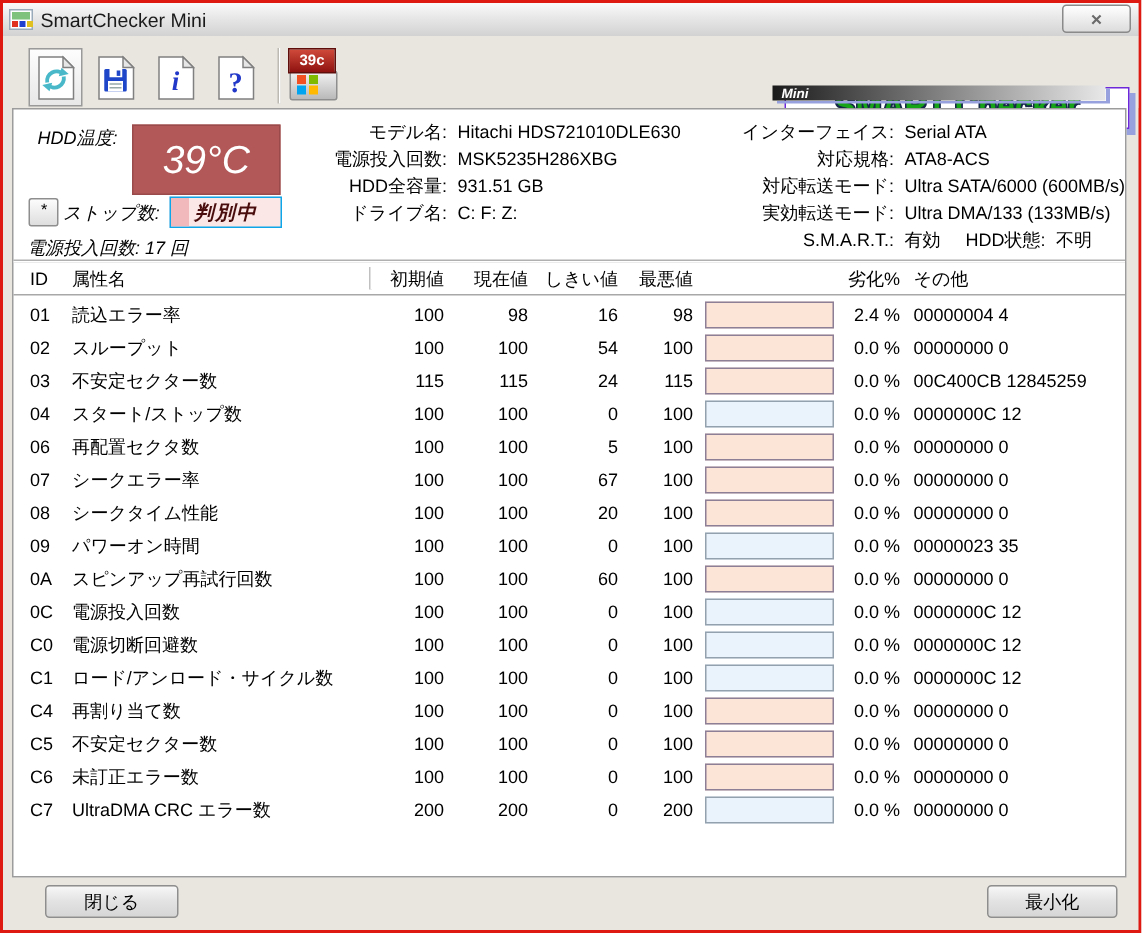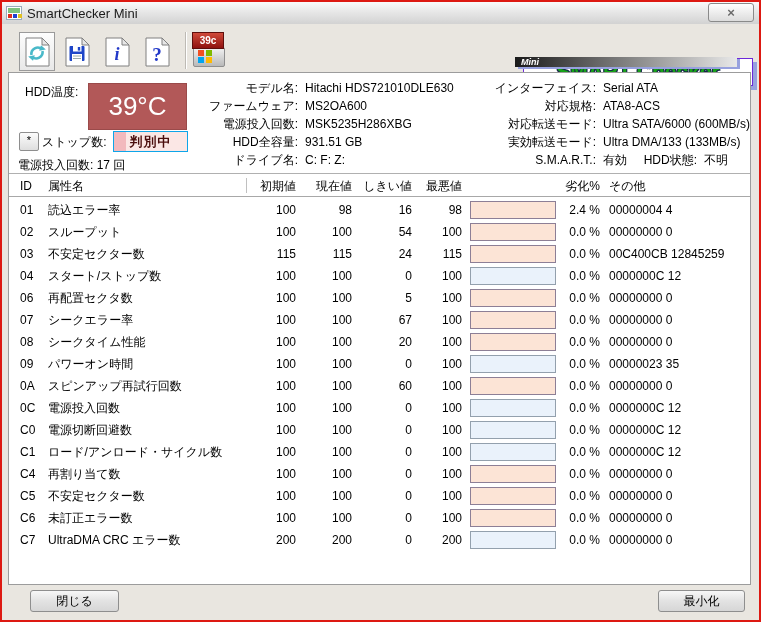--- a/index.html
+++ b/index.html
@@ -45,21 +45,21 @@
         text-shadow:1px 1px 0 #15284a,-1px 1px 0 #15284a,1px -1px 0 #15284a,-1px -1px 0 #15284a;}
   .logo-bar{position:absolute;right:22px;top:33px;width:222px;height:10px;
         background:linear-gradient(90deg,#1a1a1a,#e8e8e8);box-shadow:3px 2px 0 #97a1de;
         display:flex;align-items:center;}
   .logo-sub{font-size:9px;font-weight:bold;font-style:italic;color:#fff;margin-left:6px;line-height:1;
         text-shadow:1px 0 0 #333;}
   
   .panel{position:absolute;left:6px;top:70px;width:743px;height:513px;box-sizing:border-box;
          background:#fff;border:1px solid #9c9c9c;font-size:12px;color:#000;}
   .lbl{color:#000;}
-  .abs{position:absolute;white-space:nowrap;}
+  .abs{position:absolute;white-space:nowrap;font-style:italic;}
   .temp-label{left:16px;top:11px;}
   .temp-box{left:79px;top:10px;width:97px;height:45px;background:#b25858;border:1px solid #9a4a4a;
             display:flex;align-items:center;justify-content:center;color:#fff;font-size:26px;}
   .ast-btn{left:10px;top:59px;width:18px;height:17px;background:linear-gradient(#fcfcfc,#dedede);
            border:1px solid #8e8e8e;border-radius:2px;font-size:11px;line-height:15px;text-align:center;}
   .usage-label{left:33px;top:61px;}
   .usage-box{left:104px;top:58px;width:73px;height:19px;background:#fbe7e5;border:1px solid #0ea5e9;
              display:flex;align-items:center;justify-content:center;overflow:hidden;}
   .usage-fill{position:absolute;left:0;top:0;bottom:0;width:16%;background:#f2b9bd;}
   .usage-text{position:relative;font-weight:bold;font-size:13px;color:#4a0d0d;letter-spacing:1px;}
@@ -180,21 +180,20 @@
     <span class="abs ast-btn">*</span>
     <span class="abs usage-label lbl">ストップ数:</span>
     <span class="abs usage-box">
       <span class="usage-fill"></span>
       <span class="usage-text">判別中</span>
     </span>
     <span class="abs power-line lbl">電源投入回数: 17 回</span>
 
     <div class="info-col" id="info-middle">
         <div class="iline"><span class="ilabel">モデル名:</span><span class="ivalue">Hitachi HDS721010DLE630</span></div>
-        <div class="iline"><span class="ilabel">ファームウェア:</span><span class="ivalue">MS2OA600</span></div>
         <div class="iline"><span class="ilabel">電源投入回数:</span><span class="ivalue">MSK5235H286XBG</span></div>
         <div class="iline"><span class="ilabel">HDD全容量:</span><span class="ivalue">931.51 GB</span></div>
         <div class="iline"><span class="ilabel">ドライブ名:</span><span class="ivalue">C: F: Z:</span></div>
       </div>
     <div class="info-col" id="info-right">
         <div class="iline"><span class="ilabel">インターフェイス:</span><span class="ivalue">Serial ATA</span></div>
         <div class="iline"><span class="ilabel">対応規格:</span><span class="ivalue">ATA8-ACS</span></div>
         <div class="iline"><span class="ilabel">対応転送モード:</span><span class="ivalue">Ultra SATA/6000 (600MB/s)</span></div>
         <div class="iline"><span class="ilabel">実効転送モード:</span><span class="ivalue">Ultra DMA/133 (133MB/s)</span></div>
         <div class="iline"><span class="ilabel">S.M.A.R.T.:</span><span class="ivalue">有効</span><span class="ilabel2">HDD状態:</span><span class="ivalue">不明</span></div>

